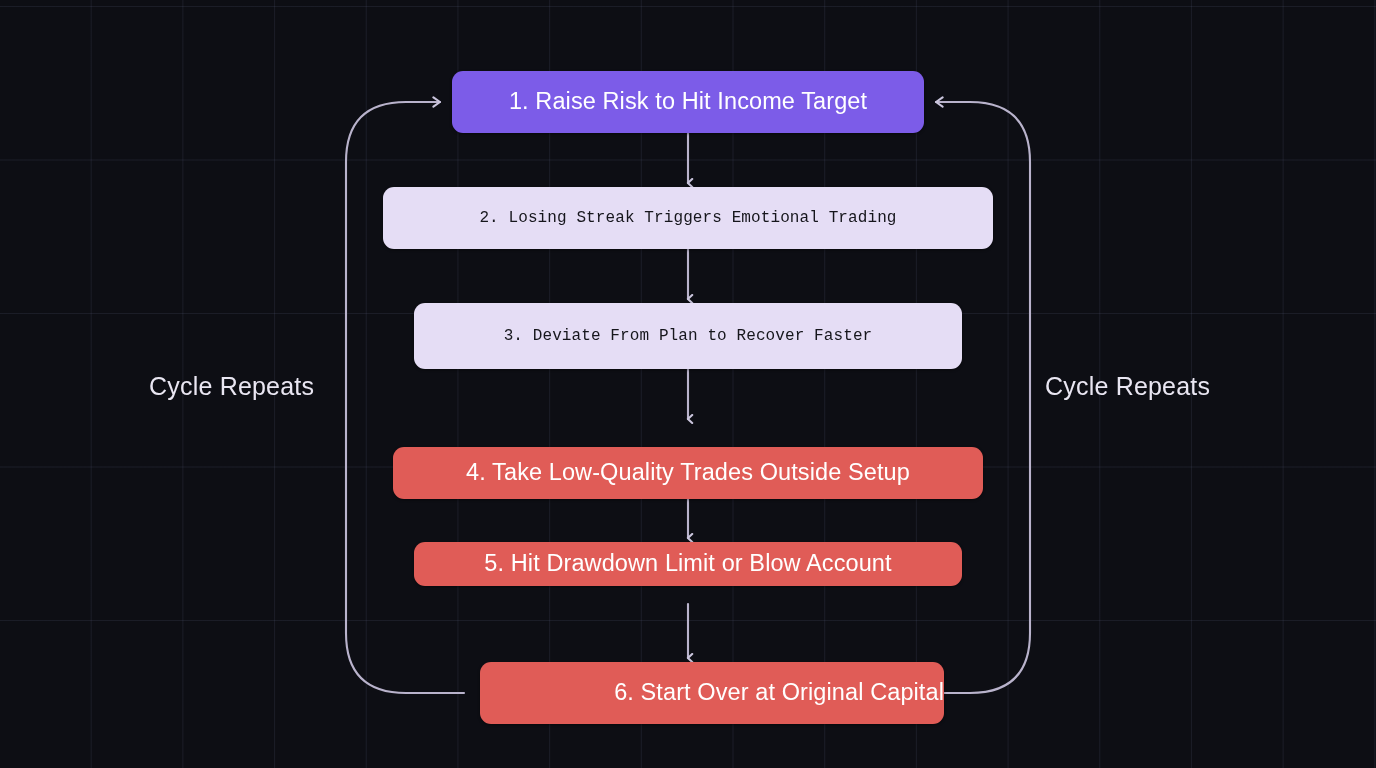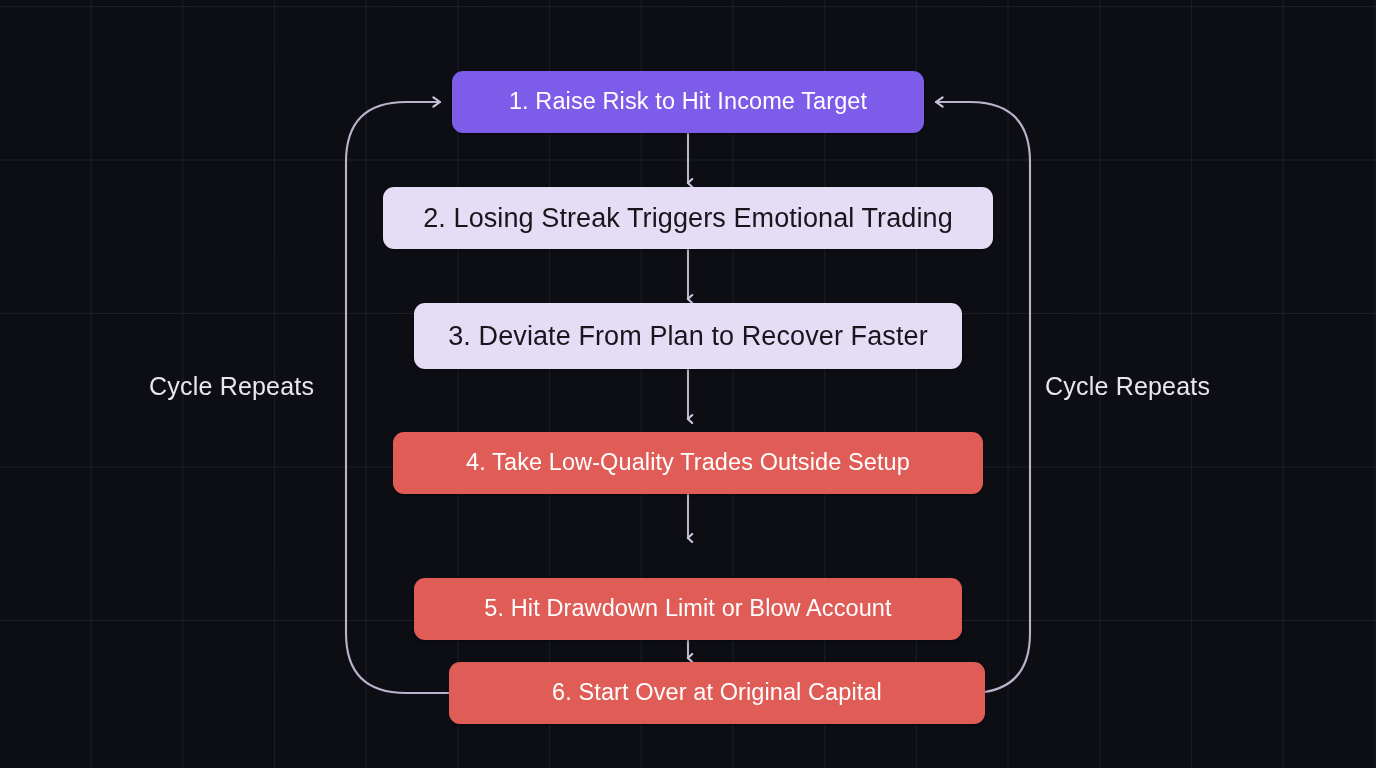--- a/index.html
+++ b/index.html
@@ -44,21 +44,22 @@
     line-height: 1;
   }
   .n-purple {
     background: #7c5ce8;
     color: #ffffff;
     font-size: 23.5px;
   }
   .n-lav {
     background: #e5ddf5;
     color: #16161c;
-    font-size: 27px;
+    font-size: 16px;
+    font-family: Liberation Mono, monospace;
   }
   .n-red {
     background: #e05c57;
     color: #ffffff;
     font-size: 23.5px;
   }
   .cycle-label {
     position: absolute;
     color: #e9e6f2;
     font-size: 25px;
@@ -100,29 +101,29 @@
   </div>
 
   <div class="node n-lav" style="left:383px; top:187px; width:610px; height:62px;">
     <span class="node-label">2. Losing Streak Triggers Emotional Trading</span>
   </div>
 
   <div class="node n-lav" style="left:414px; top:303px; width:548px; height:66px;">
     <span class="node-label">3. Deviate From Plan to Recover Faster</span>
   </div>
 
-  <div class="node n-red" style="left:393px; top:432px; width:590px; height:62px;">
+  <div class="node n-red" style="left:393px; top:447px; width:590px; height:52px;">
     <span class="node-label">4. Take Low-Quality Trades Outside Setup</span>
   </div>
 
-  <div class="node n-red" style="left:414px; top:542px; width:548px; height:62px;margin-top:36px;">
+  <div class="node n-red" style="left:414px; top:542px; width:548px; height:44px;">
     <span class="node-label">5. Hit Drawdown Limit or Blow Account</span>
   </div>
 
-  <div class="node n-red" style="left:449px; top:662px; width:536px; height:62px;">
+  <div class="node n-red" style="left:480px; top:662px; width:464px; height:62px;justify-content:flex-end;">
     <span class="node-label">6. Start Over at Original Capital</span>
   </div>
 
   <div class="cycle-label" style="left:149px; top:374px;">Cycle Repeats</div>
 
   <div class="cycle-label" style="left:1045px; top:374px;">Cycle Repeats</div>
 
 </div>
 
 </body></html>

